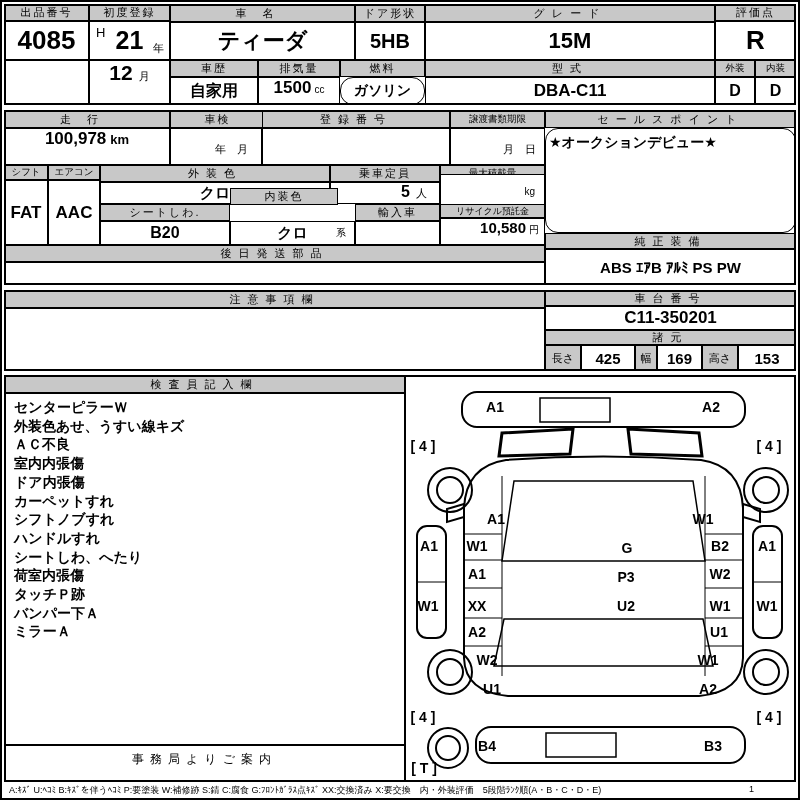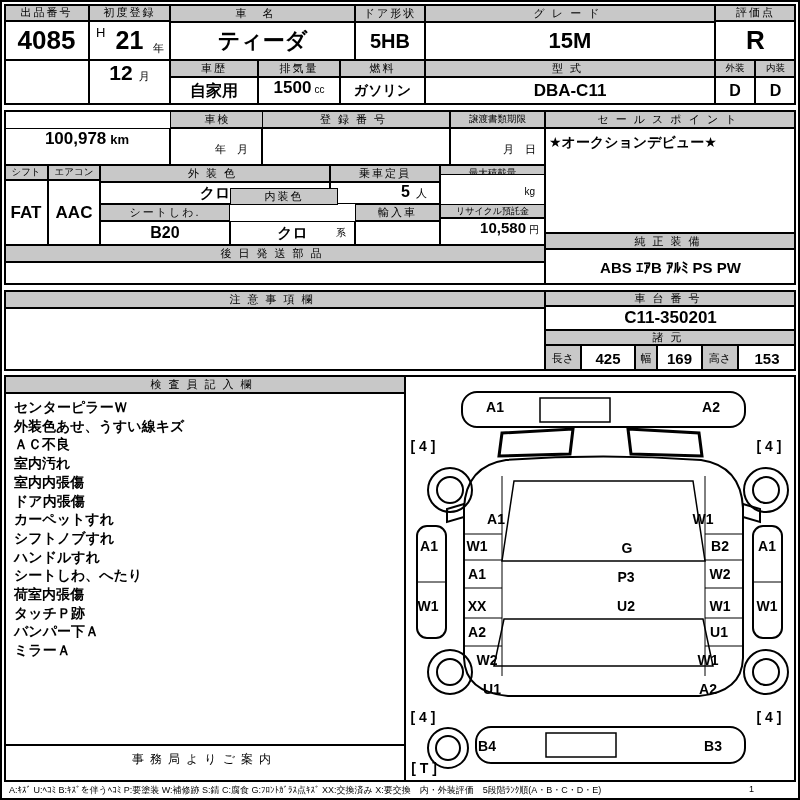--- a/index.html
+++ b/index.html
@@ -5,21 +5,21 @@
   html,body{margin:0;padding:0;}
   body{font-family:"Liberation Sans","DejaVu Sans",sans-serif;color:#000;}
   #sheet{position:relative;width:800px;height:800px;background:#fff;overflow:hidden;}
   .c{position:absolute;border:1px solid #000;box-sizing:border-box;background:#fff;display:flex;align-items:center;justify-content:center;}
   .h{background:#c8c8c8;font-size:11px;font-weight:normal;letter-spacing:2px;}
   .h.w{letter-spacing:7px;}
   .h.xw{letter-spacing:16px;}
   .h.s{font-size:9.5px;letter-spacing:0;}
   .vl{font-weight:bold;}
   .fs26{font-size:26px;} .fs22{font-size:22px;} .fs21{font-size:21px;} .fs20{font-size:20px;}
-  .fs17{font-size:17px;} .fs16{font-size:16px;} .fs15{font-size:15px;} .fs14{font-size:14px;}
+  .fs17{font-size:17px;} .fs16{font-size:16px;} .fs15{font-size:15px;} .fs14{font-size:14px;border-radius:13px;}
   .unit{font-size:11px;font-weight:normal;margin-left:6px;}
   .unit-sm{font-size:10px;font-weight:normal;margin-left:3px;}
   .base{align-items:baseline;}
   .right{justify-content:flex-end;}
   .top-left{align-items:flex-start;justify-content:flex-start;}
   .bot{align-items:flex-end;}
   .era{position:absolute;left:6px;top:3px;font-size:13px;font-weight:normal;}
   .corner-unit{position:absolute;right:5px;bottom:3px;font-size:11px;font-weight:normal;}
   .plain{font-weight:normal;font-size:11px;}
   .frame{position:absolute;border:2px solid #000;box-sizing:border-box;background:transparent;pointer-events:none;z-index:5;}
@@ -80,20 +80,21 @@
   <div class="c vl fs14" style="left:340px;top:77px;width:85px;height:28px">ガソリン</div>
 
   <div class="c h w" style="left:425px;top:60px;width:290px;height:17px">型式</div>
   <div class="c vl fs17" style="left:425px;top:77px;width:290px;height:28px">DBA-C11</div>
 
   <div class="c h s" style="left:715px;top:60px;width:40px;height:17px">外装</div>
   <div class="c h s" style="left:755px;top:60px;width:41px;height:17px">内装</div>
   <div class="c vl fs16" style="left:715px;top:77px;width:40px;height:28px">D</div>
   <div class="c vl fs16" style="left:755px;top:77px;width:41px;height:28px">D</div>
 
+  <div class="c h xw" style="left:4px;top:110px;width:166px;height:18px">走行</div>
   <div class="c vl fs17 base" style="left:4px;top:128px;width:166px;height:37px">
     <span>100,978</span>
     <span style="font-size:13px;font-weight:bold;margin-left:4px">km</span>
   </div>
 
   <div class="c h" style="left:170px;top:110px;width:95px;height:18px">車検</div>
   <div class="c plain right bot" style="left:170px;top:128px;width:92px;height:37px;padding:8px 13px 7px 0">年　月</div>
 
   <div class="c h w" style="left:262px;top:110px;width:188px;height:18px">登録番号</div>
   <div class="c" style="left:262px;top:128px;width:188px;height:37px"></div>
@@ -158,21 +159,20 @@
   <div class="c vl fs15" style="left:657px;top:345px;width:45px;height:26px">169</div>
   <div class="c h s" style="left:702px;top:345px;width:36px;height:26px;font-size:11px">高さ</div>
   <div class="c vl fs15" style="left:738px;top:345px;width:58px;height:26px">153</div>
 
   <div class="c h w" style="left:4px;top:375px;width:401px;height:18px">検査員記入欄</div>
   <div class="c notes" style="left:4px;top:393px;width:401px;height:352px">
     <div>
         <div class="note-line">センターピラーＷ</div>
         <div class="note-line">外装色あせ、うすい線キズ</div>
         <div class="note-line">ＡＣ不良</div>
-        <div class="note-line">室内汚れ</div>
         <div class="note-line">室内内張傷</div>
         <div class="note-line">ドア内張傷</div>
         <div class="note-line">カーペットすれ</div>
         <div class="note-line">シフトノブすれ</div>
         <div class="note-line">ハンドルすれ</div>
         <div class="note-line">シートしわ、へたり</div>
         <div class="note-line">荷室内張傷</div>
         <div class="note-line">タッチＰ跡</div>
         <div class="note-line">バンパー下Ａ</div>
         <div class="note-line">ミラーＡ</div>

